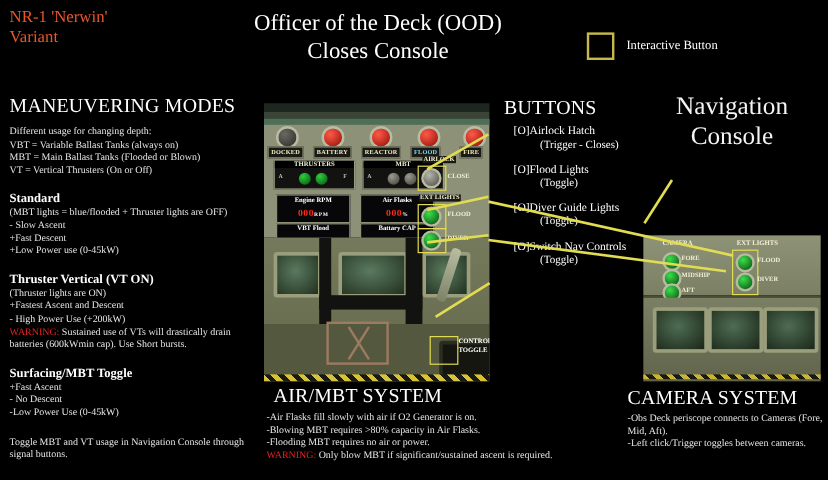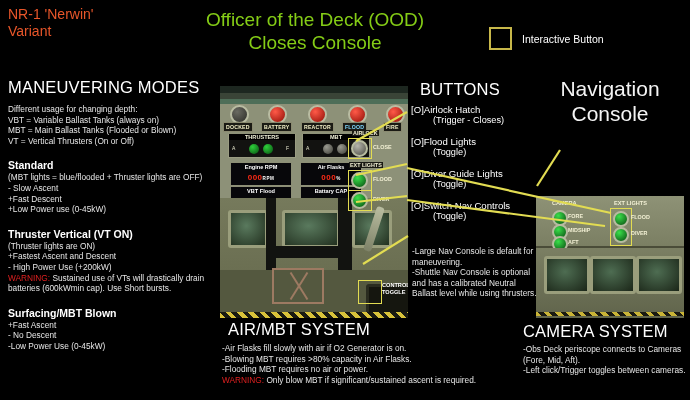--- a/index.html
+++ b/index.html
@@ -6,39 +6,39 @@
     margin: 0;
     padding: 0;
     background: #000;
   }
   #page {
     position: relative;
     width: 690px;
     height: 400px;
     background: #000000;
     overflow: hidden;
-    font-family: Liberation Sans, sans-serif;
+    font-family: Liberation Serif, serif;
     color: #ffffff;
   }
   .abs { position: absolute; }
 
   
   #variant-label {
     left: 8px; top: 6px; width: 140px;
     color: #e8562a;
     font-size: 14px;
     line-height: 17px;
     font-weight: 400;
   }
   #main-title {
     left: 150px; top: 8px; width: 330px;
     text-align: center;
     font-size: 19px;
     line-height: 23px;
-    color: #84cc16;
+    color: #ffffff;
   }
   #legend {
     left: 489px; top: 27px;
     display: flex; align-items: center; gap: 10px;
   }
   #legend-swatch {
     width: 19px; height: 19px;
     border: 2px solid #c8b84a;
     background: #000;
   }
@@ -58,21 +58,21 @@
 
   
   #left-col { left: 8px; top: 78px; width: 212px; }
   .para { font-size: 8.3px; line-height: 10.6px; color: #e6e6e6; margin: 0; }
   .subhead { font-size: 10.5px; font-weight: 700; color: #ffffff; margin: 0 0 1px 0; }
   .warn { color: #e02020; }
 
   
   #buttons-head { left: 420px; top: 80px; }
   #obs-title { left: 530px; top: 76px; width: 160px; text-align: center; }
-  #buttons-list { left: 411px; top: 104px; width: 135px; }
+  #buttons-list { left: 428px; top: 104px; width: 135px; }
   .btn-item { margin-bottom: 11px; }
   .btn-line1 { font-size: 9.6px; color: #ffffff; white-space: nowrap; }
   .btn-line2 { font-size: 9.2px; color: #ffffff; padding-left: 22px; }
   .bracket { color: #ffffff; }
   #nav-notes { left: 412px; top: 246px; width: 128px; }
 
   
   #airmbt-head { left: 228px; top: 320px; }
   #airmbt-notes { left: 222px; top: 343px; width: 260px; }
   #camera-head { left: 523px; top: 322px; }
@@ -296,26 +296,27 @@
 
     <div style="margin-top:13px">
       <div class="subhead">Thruster Vertical (VT ON)</div>
       <p class="para">(Thruster lights are ON)</p>
       <p class="para">+Fastest Ascent and Descent</p>
       <p class="para">- High Power Use (+200kW)</p>
       <p class="para"><span class="warn">WARNING:</span><span> Sustained use of VTs will drastically drain batteries (600kWmin cap).  Use Short bursts.</span></p>
     </div>
 
     <div style="margin-top:13px">
-      <div class="subhead">Surfacing/MBT Blown</div>
+      <div class="subhead">Surfacing/MBT Toggle</div>
       <p class="para">+Fast Ascent</p>
       <p class="para">- No Descent</p>
       <p class="para">-Low Power Use (0-45kW)</p>
     </div>
 
+    <p class="para" style="margin-top:14px">Toggle MBT and VT usage in Navigation Console through signal buttons.</p>
   </div>
 
   <div class="abs" id="console-main">
 
     <div id="console-top">
       <div class="strip-green"></div>
 
       <div class="lamp-row">
         <div class="lamp off" style="left:10px"></div>
         <div class="lamp-label" style="left:3px">DOCKED</div>
@@ -427,24 +428,20 @@
     <div class="btn-item">
       <div class="btn-line1"><span class="bracket">[O]</span><span>Diver Guide Lights</span></div>
       <div class="btn-line2">(Toggle)</div>
     </div>
     <div class="btn-item">
       <div class="btn-line1"><span class="bracket">[O]</span><span>Switch Nav Controls</span></div>
       <div class="btn-line2">(Toggle)</div>
     </div>
   </div>
 
-  <div class="abs" id="nav-notes">
-    <p class="para">-Large Nav Console is default for maneuvering.</p>
-    <p class="para">-Shuttle Nav Console is optional and has a calibrated Neutral Ballast level while using thrusters.</p>
-  </div>
 
   <div class="abs" id="camera-console">
     <div class="cc-upper">
       <div class="cc-panel-title" style="left:16px; top:4px">CAMERA</div>
       <div class="cc-btn" style="left:16px; top:14px"></div>
       <div class="cc-lbl" style="left:32px; top:17px">FORE</div>
       <div class="cc-btn" style="left:16px; top:28px"></div>
       <div class="cc-lbl" style="left:32px; top:31px">MIDSHIP</div>
       <div class="cc-btn" style="left:16px; top:40px"></div>
       <div class="cc-lbl" style="left:32px; top:43px">AFT</div>

